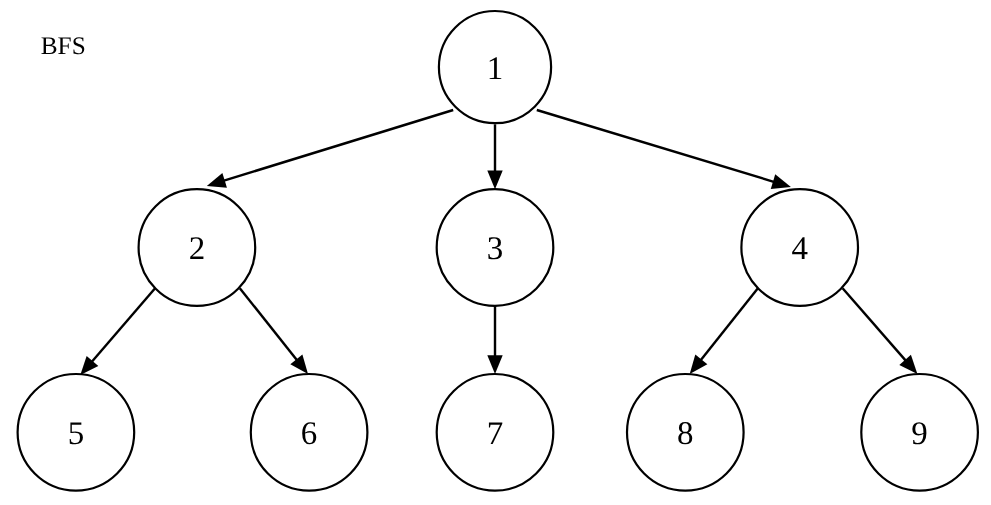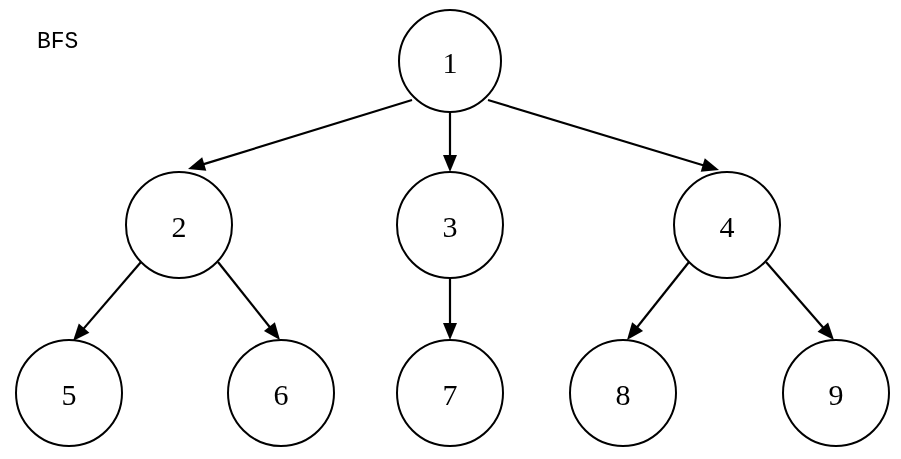--- a/index.html
+++ b/index.html
@@ -44,21 +44,21 @@
     fill: none;
   }
   .arrow-head {
     fill: #000000;
     stroke: none;
   }
   .diagram-title {
     position: absolute;
     left: 37px;
     top: 29px;
-    font-family: Liberation Mono, monospace;
+    font-family: Liberation Serif, serif;
     font-size: 23px;
     line-height: 26px;
     color: #000000;
     white-space: nowrap;
     user-select: none;
   }
 </style>
 </head>
 <body>
 

